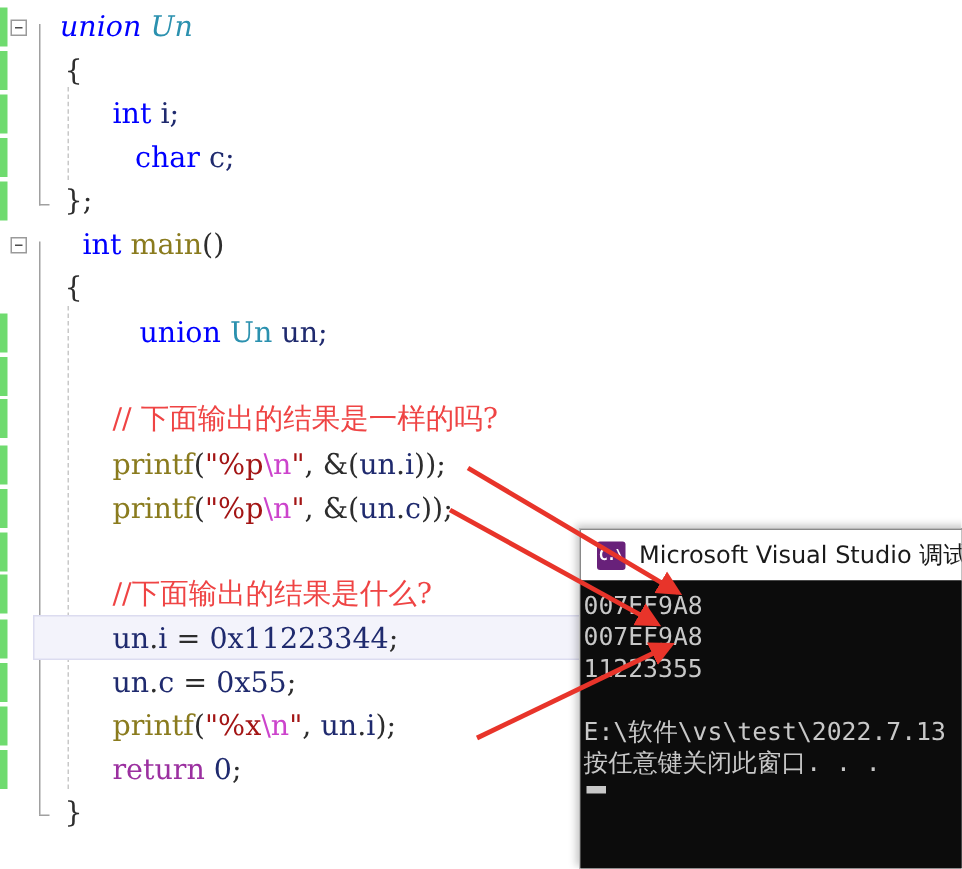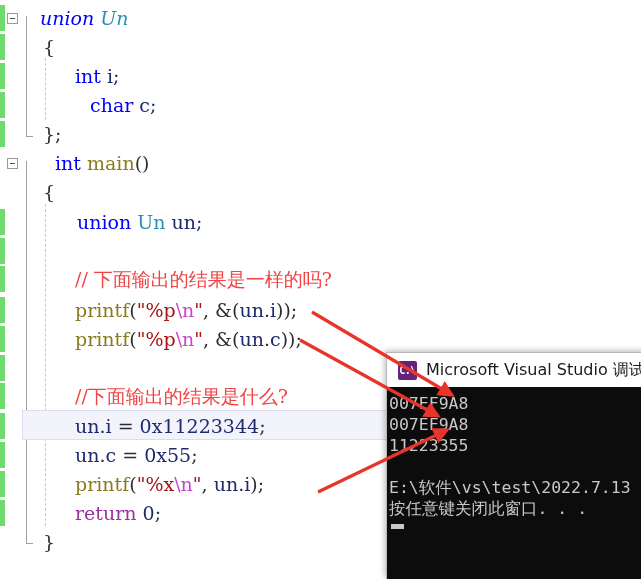--- a/index.html
+++ b/index.html
@@ -212,21 +212,21 @@
   <div class="collapse-box" style="left:7px; top:158px;"></div>
 
   <div id="code-lines">
       <div class="line" style="top: 4px; left: 40px; font-style: italic;"><span class="t-kw">union</span><span class="t-punct"> </span><span class="t-type">Un</span></div>
       <div class="line" style="top: 33px; left: 43px;"><span class="t-punct">{</span></div>
       <div class="line" style="top: 62px; left: 75px;"><span class="t-kw">int</span><span class="t-id"> i;</span></div>
       <div class="line" style="top: 91px; left: 90px;"><span class="t-kw">char</span><span class="t-id"> c;</span></div>
       <div class="line" style="top: 120px; left: 43px;"><span class="t-punct">};</span></div>
       <div class="line" style="top: 149px; left: 26px; margin-left: 29px;"><span class="t-kw">int</span><span class="t-punct"> </span><span class="t-fn">main</span><span class="t-punct">()</span></div>
       <div class="line" style="top: 178px; left: 43px;"><span class="t-punct">{</span></div>
-      <div class="line" style="top: 208px; left: 77px;"><span class="t-kw">union</span><span class="t-punct"> </span><span class="t-type">Un</span><span class="t-id"> un;</span></div>
+      <div class="line" style="top: 208px; left: 93px;"><span class="t-kw">union</span><span class="t-punct"> </span><span class="t-type">Un</span><span class="t-id"> un;</span></div>
       <div class="line" style="top: 237px; left: 75px;"></div>
       <div class="line" style="top: 265px; left: 75px;"><span class="t-cmt">// 下面输出的结果是一样的吗?</span></div>
       <div class="line" style="top: 296px; left: 75px;"><span class="t-fn">printf</span><span class="t-punct">(</span><span class="t-str">"%p</span><span class="t-esc">\n</span><span class="t-str">"</span><span class="t-punct">, </span><span class="t-punct">&amp;(</span><span class="t-id">un</span><span class="t-punct">.</span><span class="t-id">i</span><span class="t-punct">));</span></div>
       <div class="line" style="top: 325px; left: 75px;"><span class="t-fn">printf</span><span class="t-punct">(</span><span class="t-str">"%p</span><span class="t-esc">\n</span><span class="t-str">"</span><span class="t-punct">, </span><span class="t-punct">&amp;(</span><span class="t-id">un</span><span class="t-punct">.</span><span class="t-id">c</span><span class="t-punct">));</span></div>
       <div class="line" style="top: 354px; left: 75px;"></div>
       <div class="line" style="top: 382px; left: 75px;"><span class="t-cmt">//下面输出的结果是什么?</span></div>
       <div class="current-line-hl" style="top: 410px;"></div>
       <div class="line" style="top: 412px; left: 75px;"><span class="t-id">un</span><span class="t-punct">.</span><span class="t-id">i</span><span class="t-punct"> = </span><span class="t-num">0x11223344</span><span class="t-punct">;</span></div>
       <div class="line" style="top: 441px; left: 75px;"><span class="t-id">un</span><span class="t-punct">.</span><span class="t-id">c</span><span class="t-punct"> = </span><span class="t-num">0x55</span><span class="t-punct">;</span></div>
       <div class="line" style="top: 470px; left: 75px;"><span class="t-fn">printf</span><span class="t-punct">(</span><span class="t-str">"%x</span><span class="t-esc">\n</span><span class="t-str">"</span><span class="t-punct">, </span><span class="t-id">un</span><span class="t-punct">.</span><span class="t-id">i</span><span class="t-punct">);</span></div>

